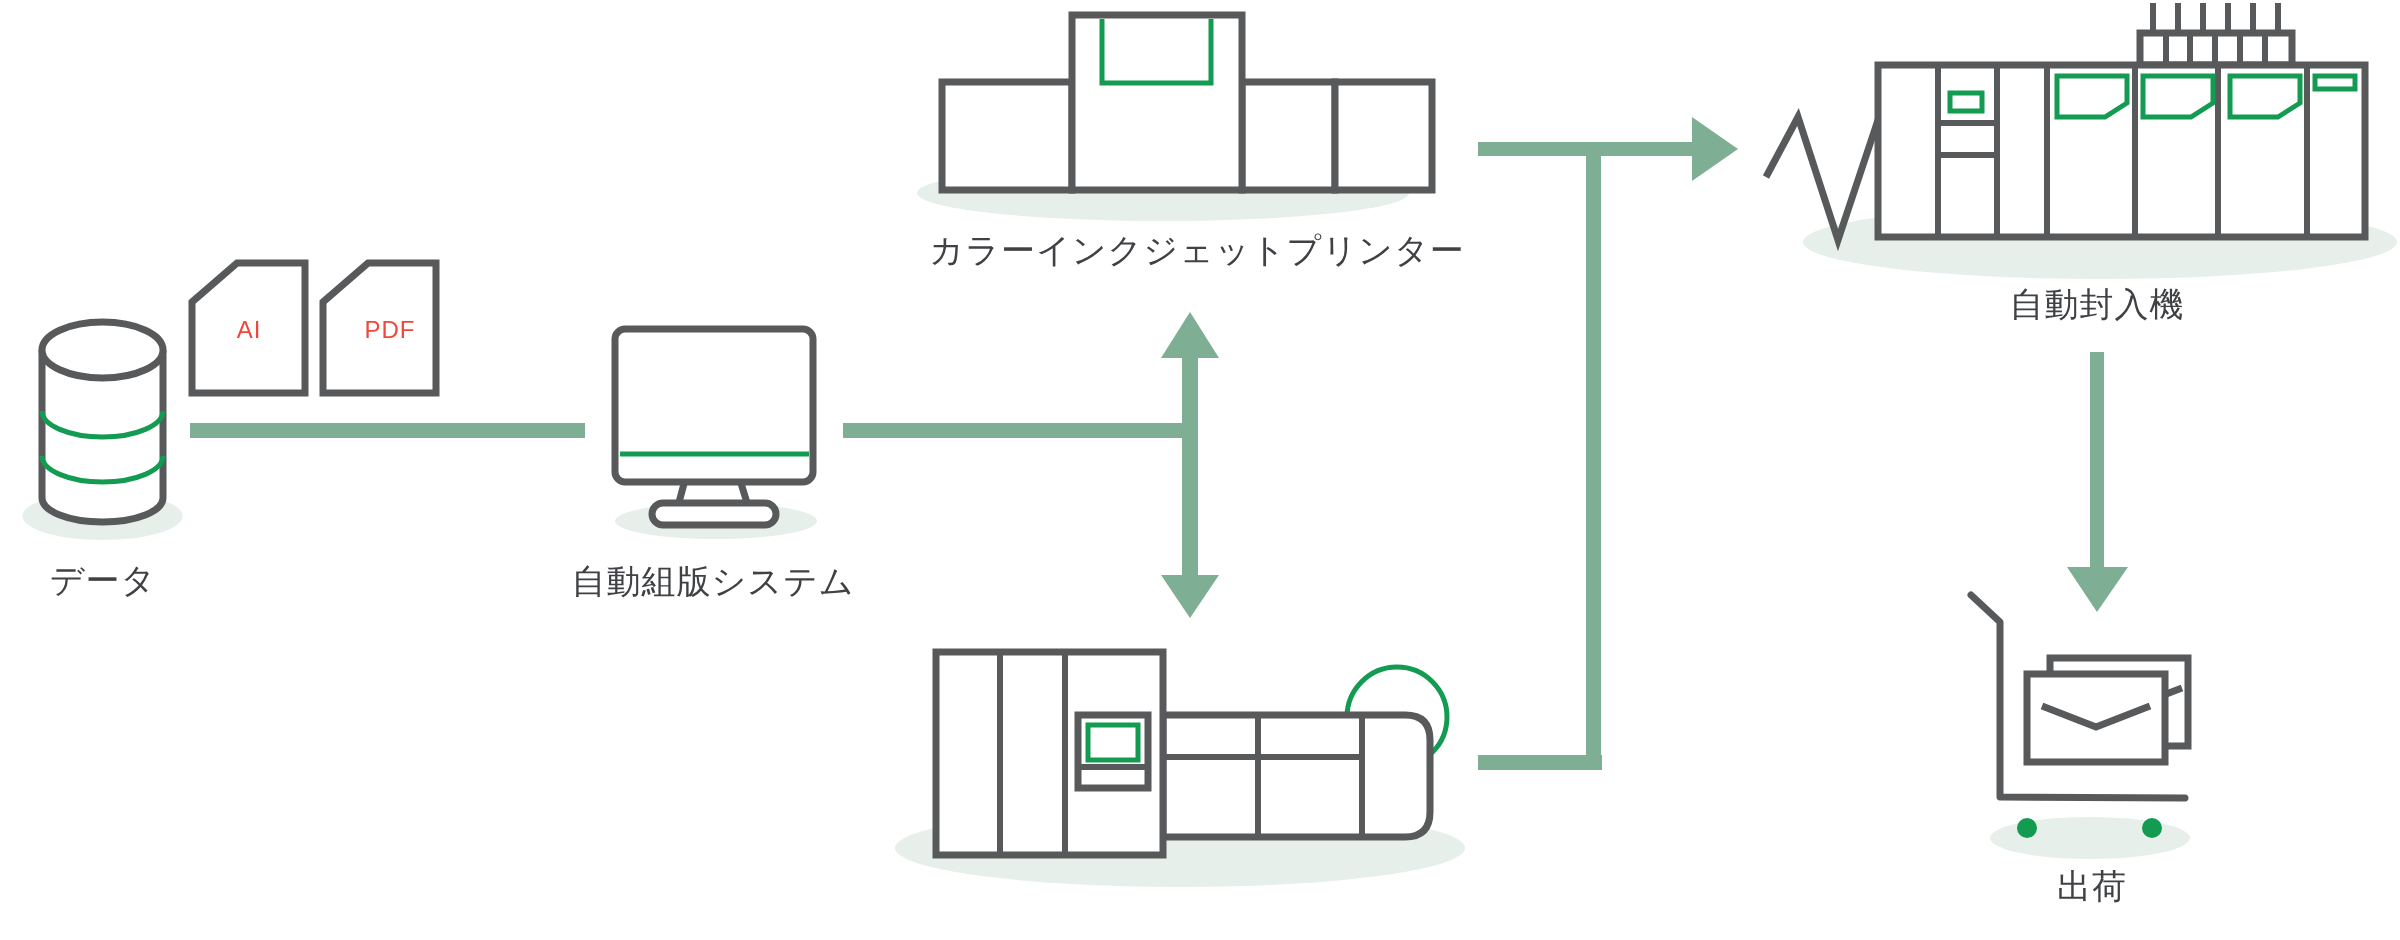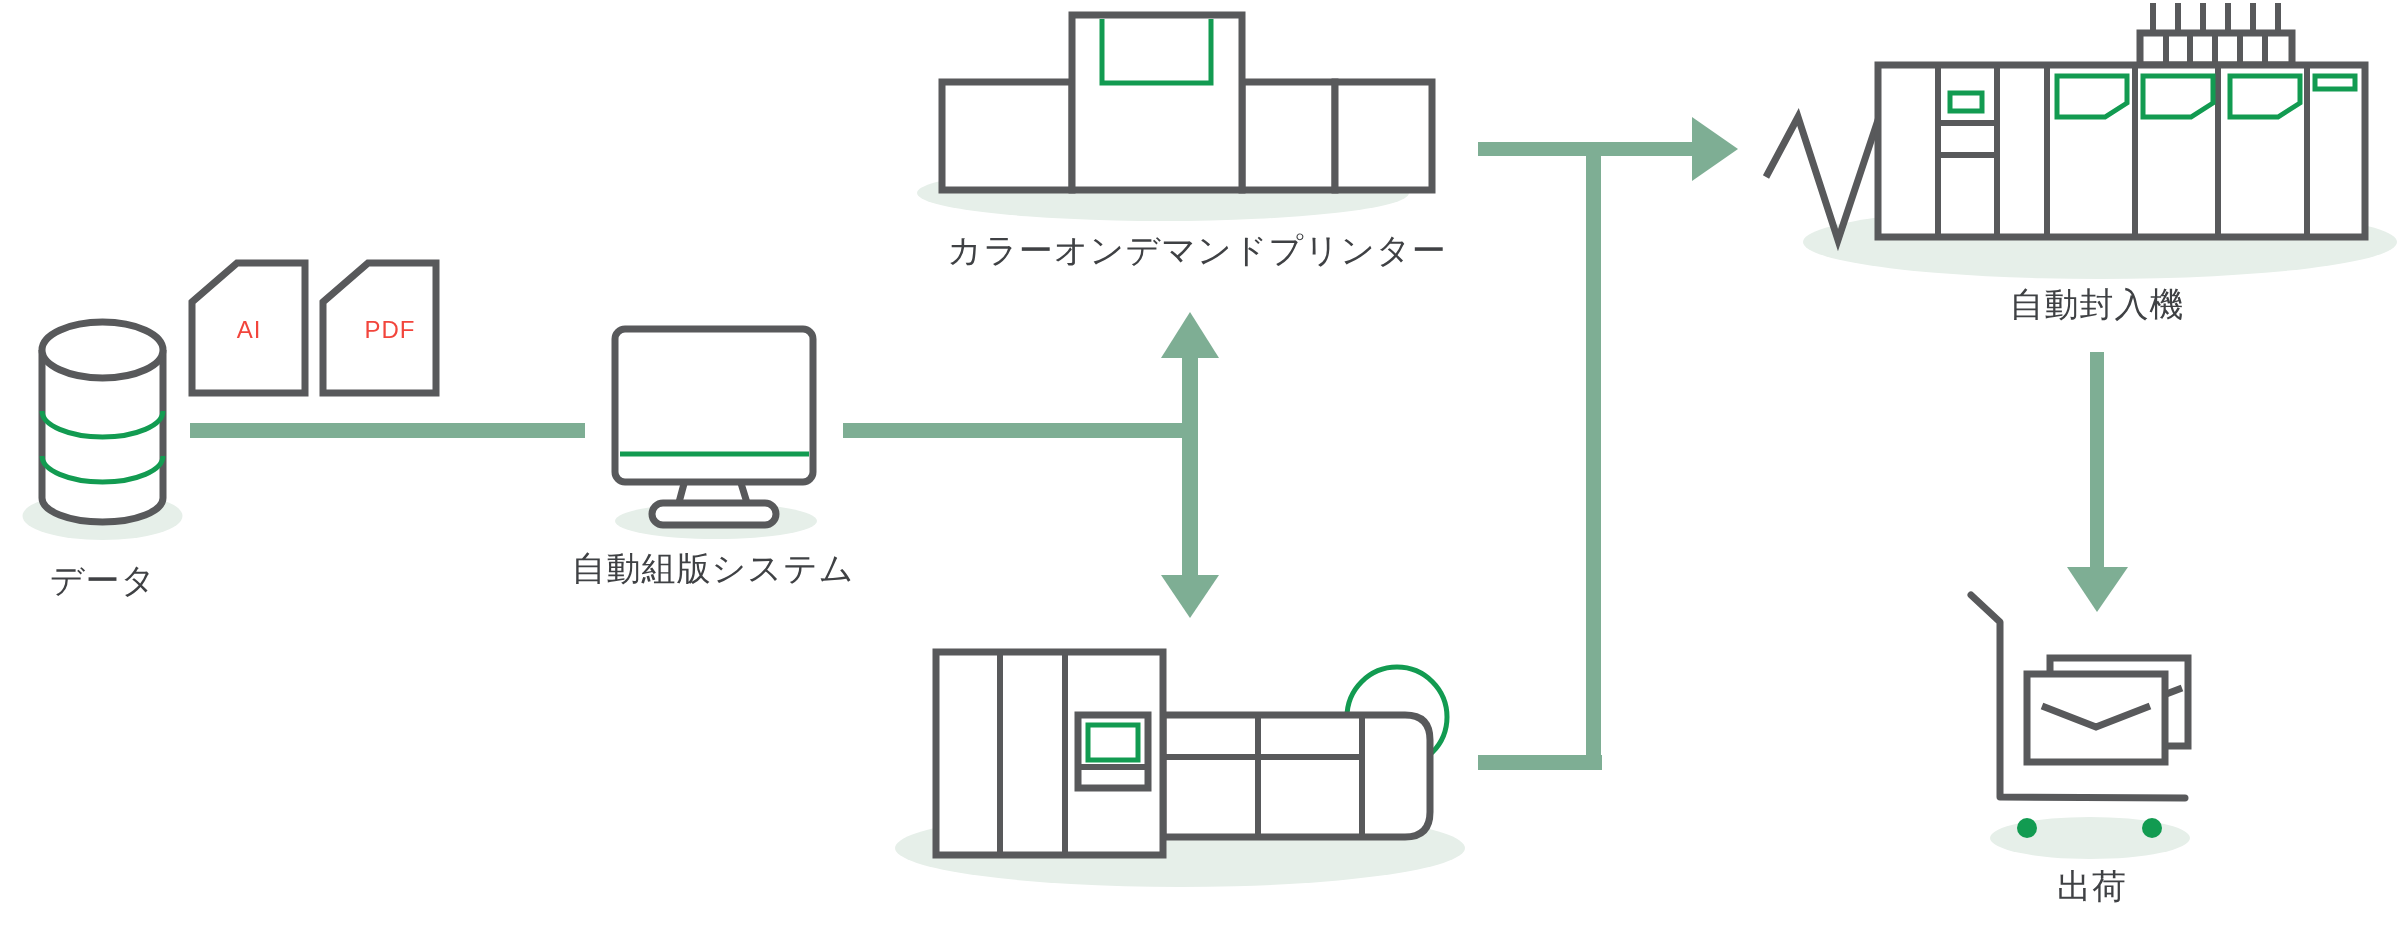--- a/index.html
+++ b/index.html
@@ -158,18 +158,18 @@
     <polyline class="mline7" points="2042,706 2096,727 2150,706"></polyline>
     <circle class="accfill" cx="2027" cy="828" r="10"></circle>
     <circle class="accfill" cx="2152" cy="828" r="10"></circle>
   </g>
 
 </svg>
 
 <div class="badge-label" style="left:249px;top:313px;">AI</div>
 <div class="badge-label" style="left:390px;top:313px;">PDF</div>
 <div class="jp-label" style="left:103px;top:562px;">データ</div>
-<div class="jp-label" style="left:713px;top:550px;">自動組版システム</div>
-<div class="jp-label" style="left:1197px;top:232px;">カラーオンデマンドプリンター</div>
+<div class="jp-label" style="left:713px;top:563px;">自動組版システム</div>
+<div class="jp-label" style="left:1197px;top:232px;">カラーインクジェットプリンター</div>
 <div class="jp-label" style="left:2097px;top:286px;text-align:right;">自動封入機</div>
 <div class="jp-label" style="left:2092px;top:868px;">出荷</div>
 
 </div>
 
 </body></html>

